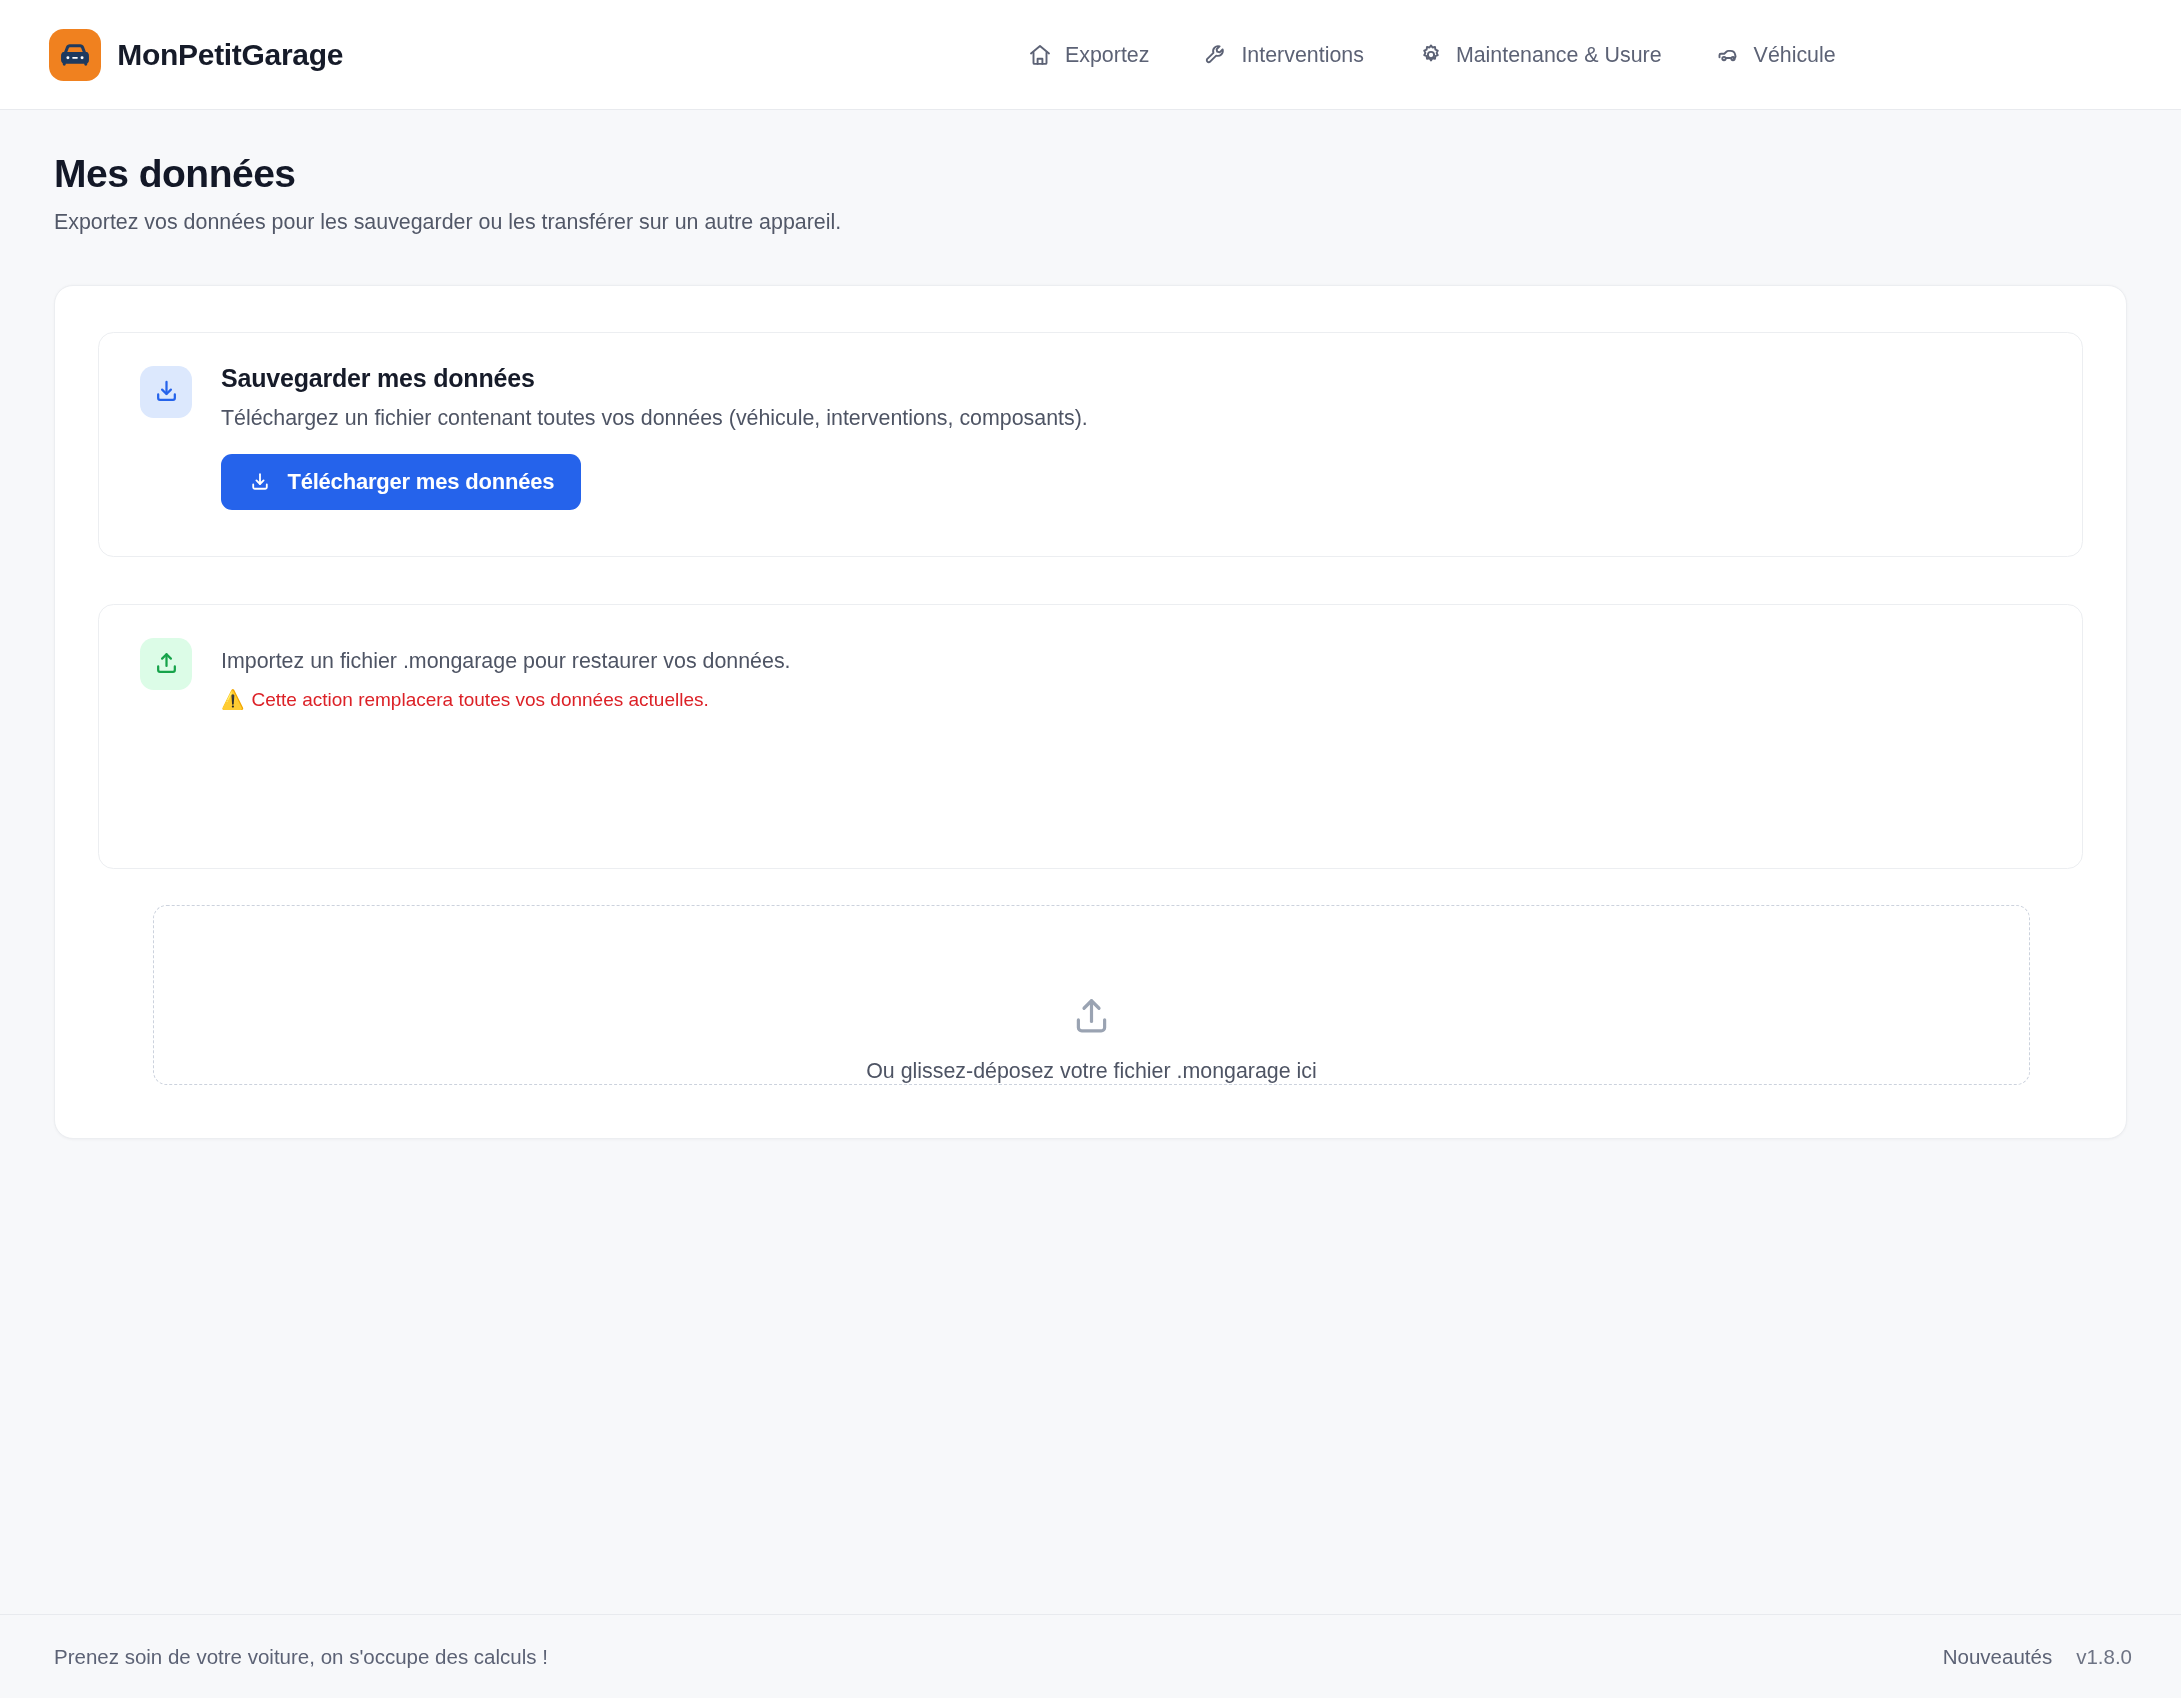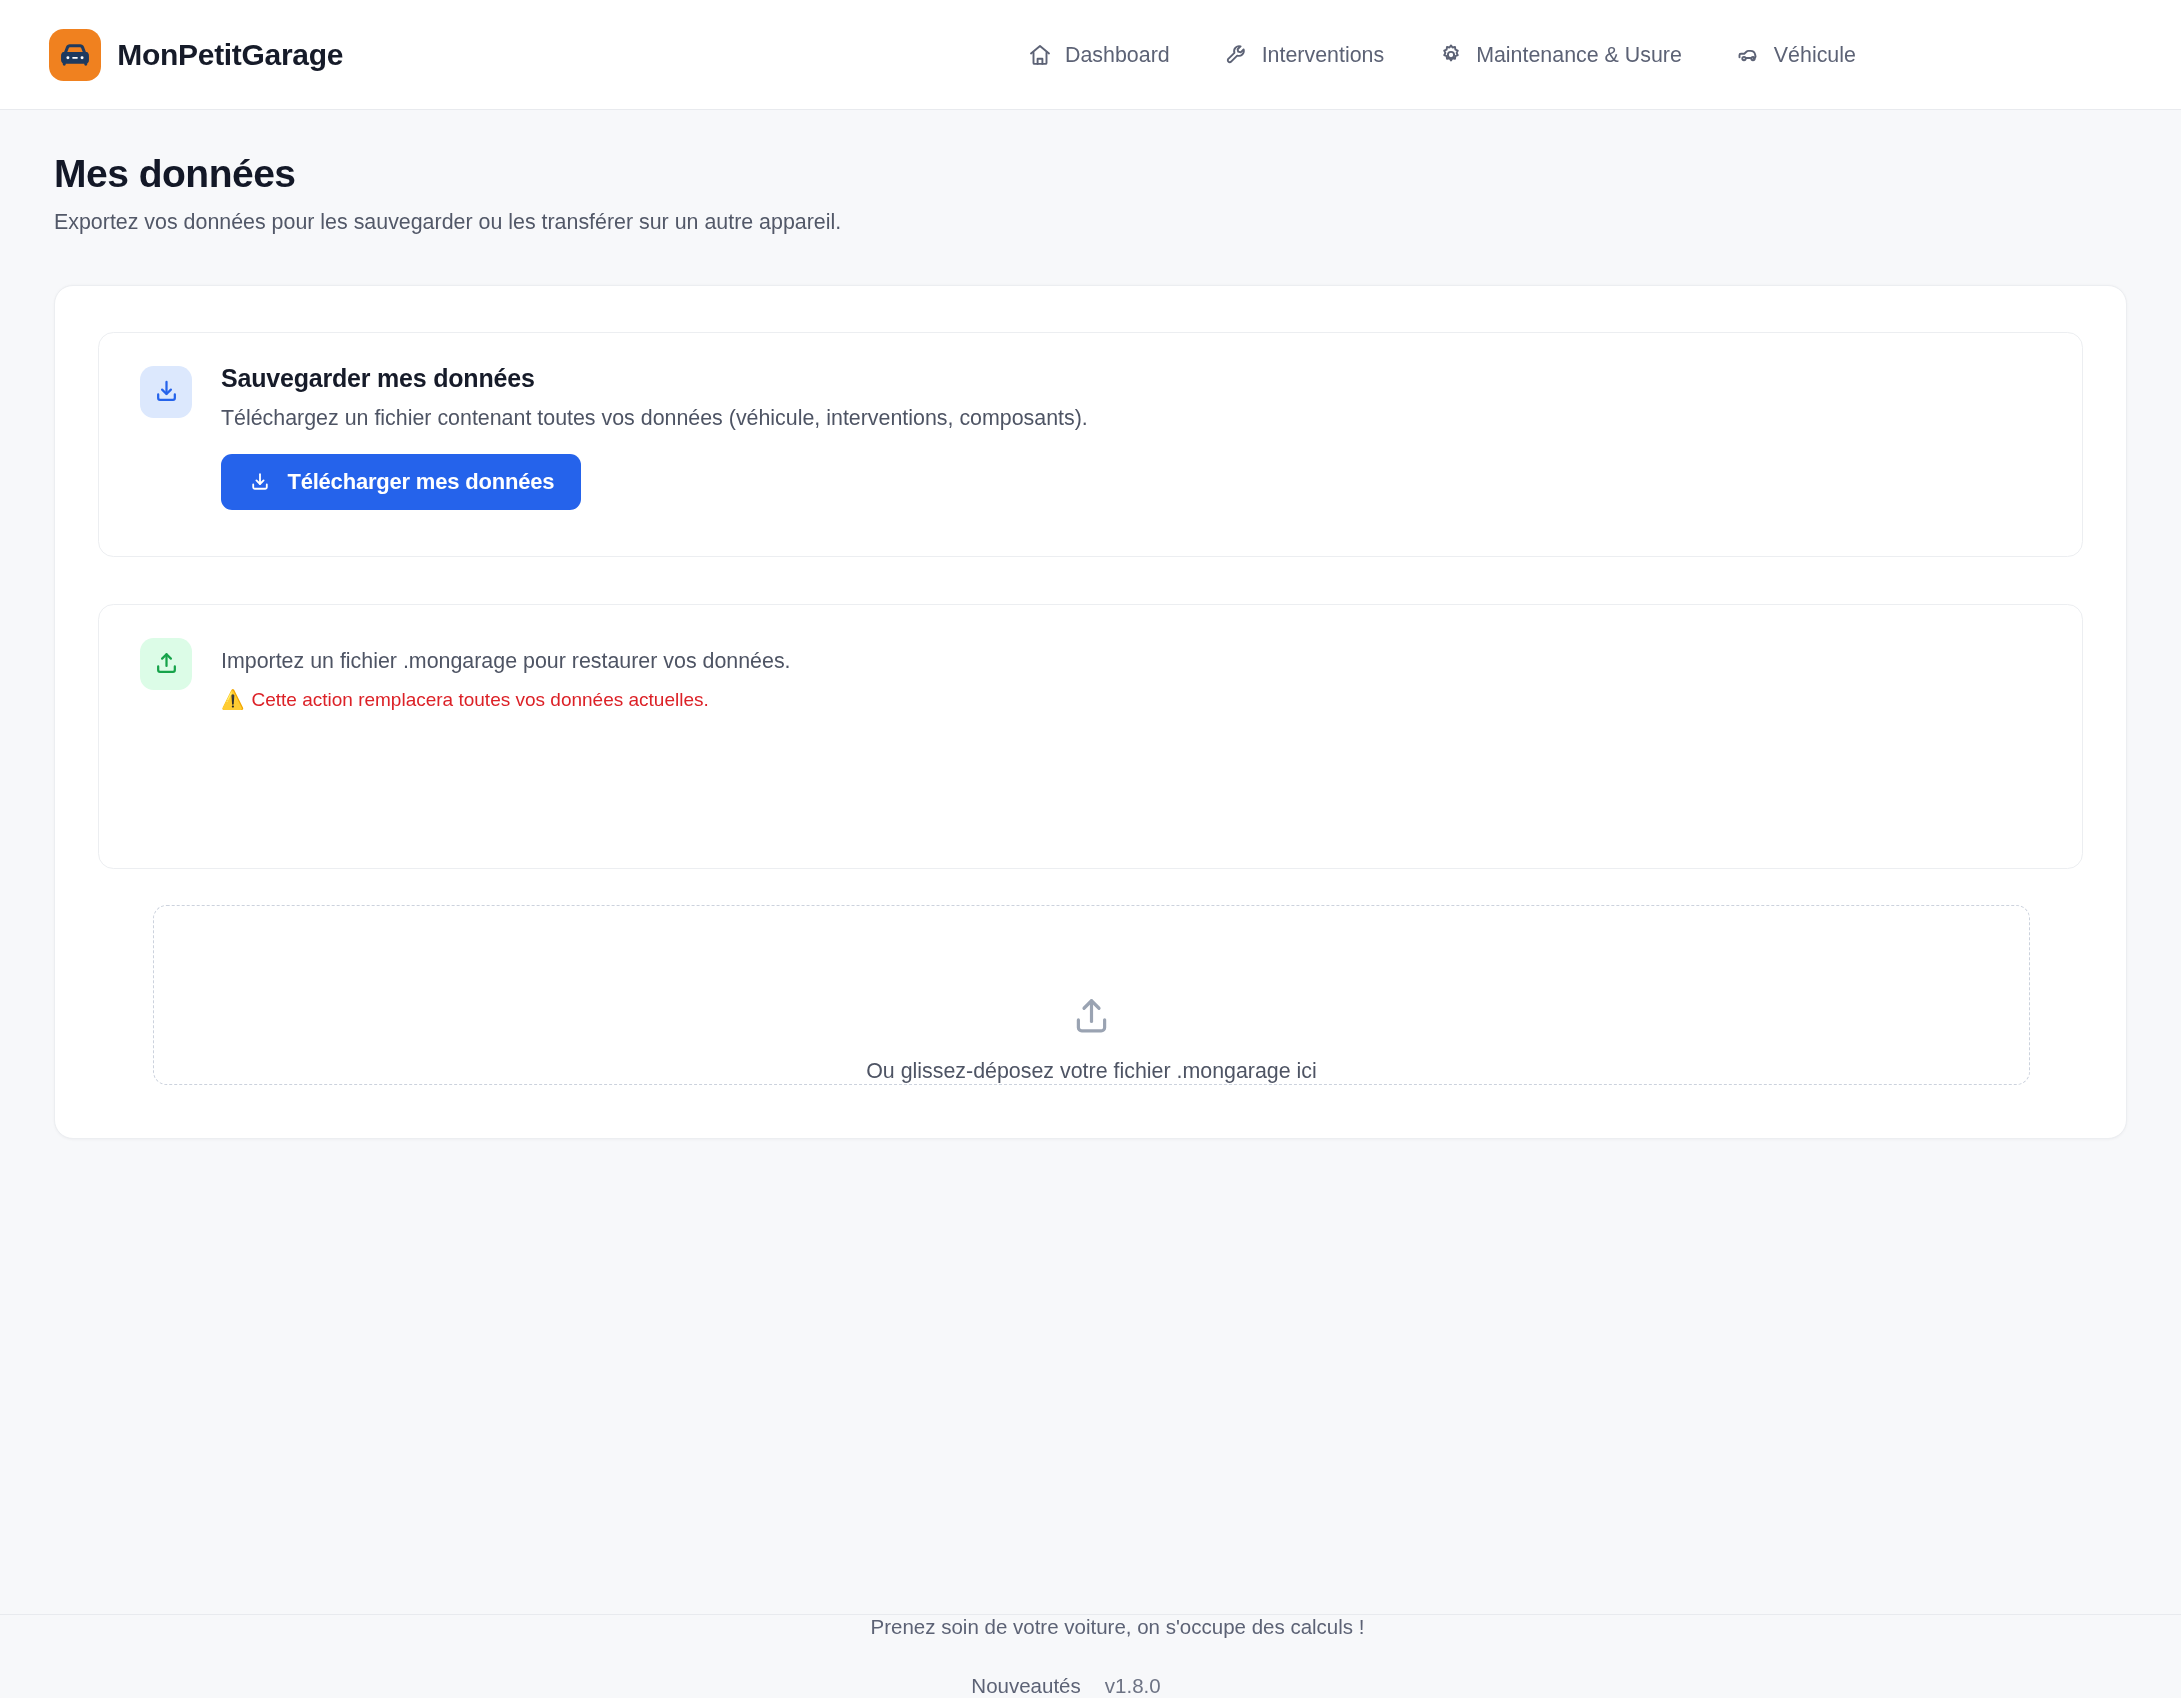--- a/index.html
+++ b/index.html
@@ -185,21 +185,20 @@
     position: absolute;
     left: 0;
     bottom: 0;
     width: 2181px;
     height: 84px;
     border-top: 0.9px solid #e8eaee;
     background: #f7f8fa;
     display: flex;
     align-items: center;
     justify-content: space-between;
-    flex-direction: column;
   }
   .footer-left {
     margin-left: 54px;
     font-size: 20.5px;
     color: #5c6275;
   }
   .footer-right {
     margin-right: 49px;
     display: flex;
     align-items: center;
@@ -229,21 +228,21 @@
 
   <nav class="nav">
     <div class="nav-item">
       <span class="nav-icon">
         <svg width="24" height="24" viewBox="0 0 24 24" fill="none" stroke="#5c6275" stroke-width="1.9" stroke-linecap="round" stroke-linejoin="round">
           <path d="M3 10.5 12 3l9 7.5"></path>
           <path d="M5.5 9.6V20a.9.9 0 0 0 .9.9h11.2a.9.9 0 0 0 .9-.9V9.6"></path>
           <path d="M9.6 20.9v-5.1h4.8v5.1"></path>
         </svg>
       </span>
-      <span>Dashboard</span>
+      <span>Exportez</span>
     </div>
 
     <div class="nav-item">
       <span class="nav-icon">
         <svg width="24" height="24" viewBox="0 0 24 24" fill="none" stroke="#5c6275" stroke-width="1.9" stroke-linecap="round" stroke-linejoin="round">
           <path d="M15.6 3.4a5 5 0 0 0-6.2 6.4L3.6 15.6a2 2 0 1 0 2.8 2.8l5.8-5.8a5 5 0 0 0 6.4-6.2l-2.9 2.9-2.5-.6-.6-2.5z"></path>
         </svg>
       </span>
       <span>Interventions</span>
     </div>

